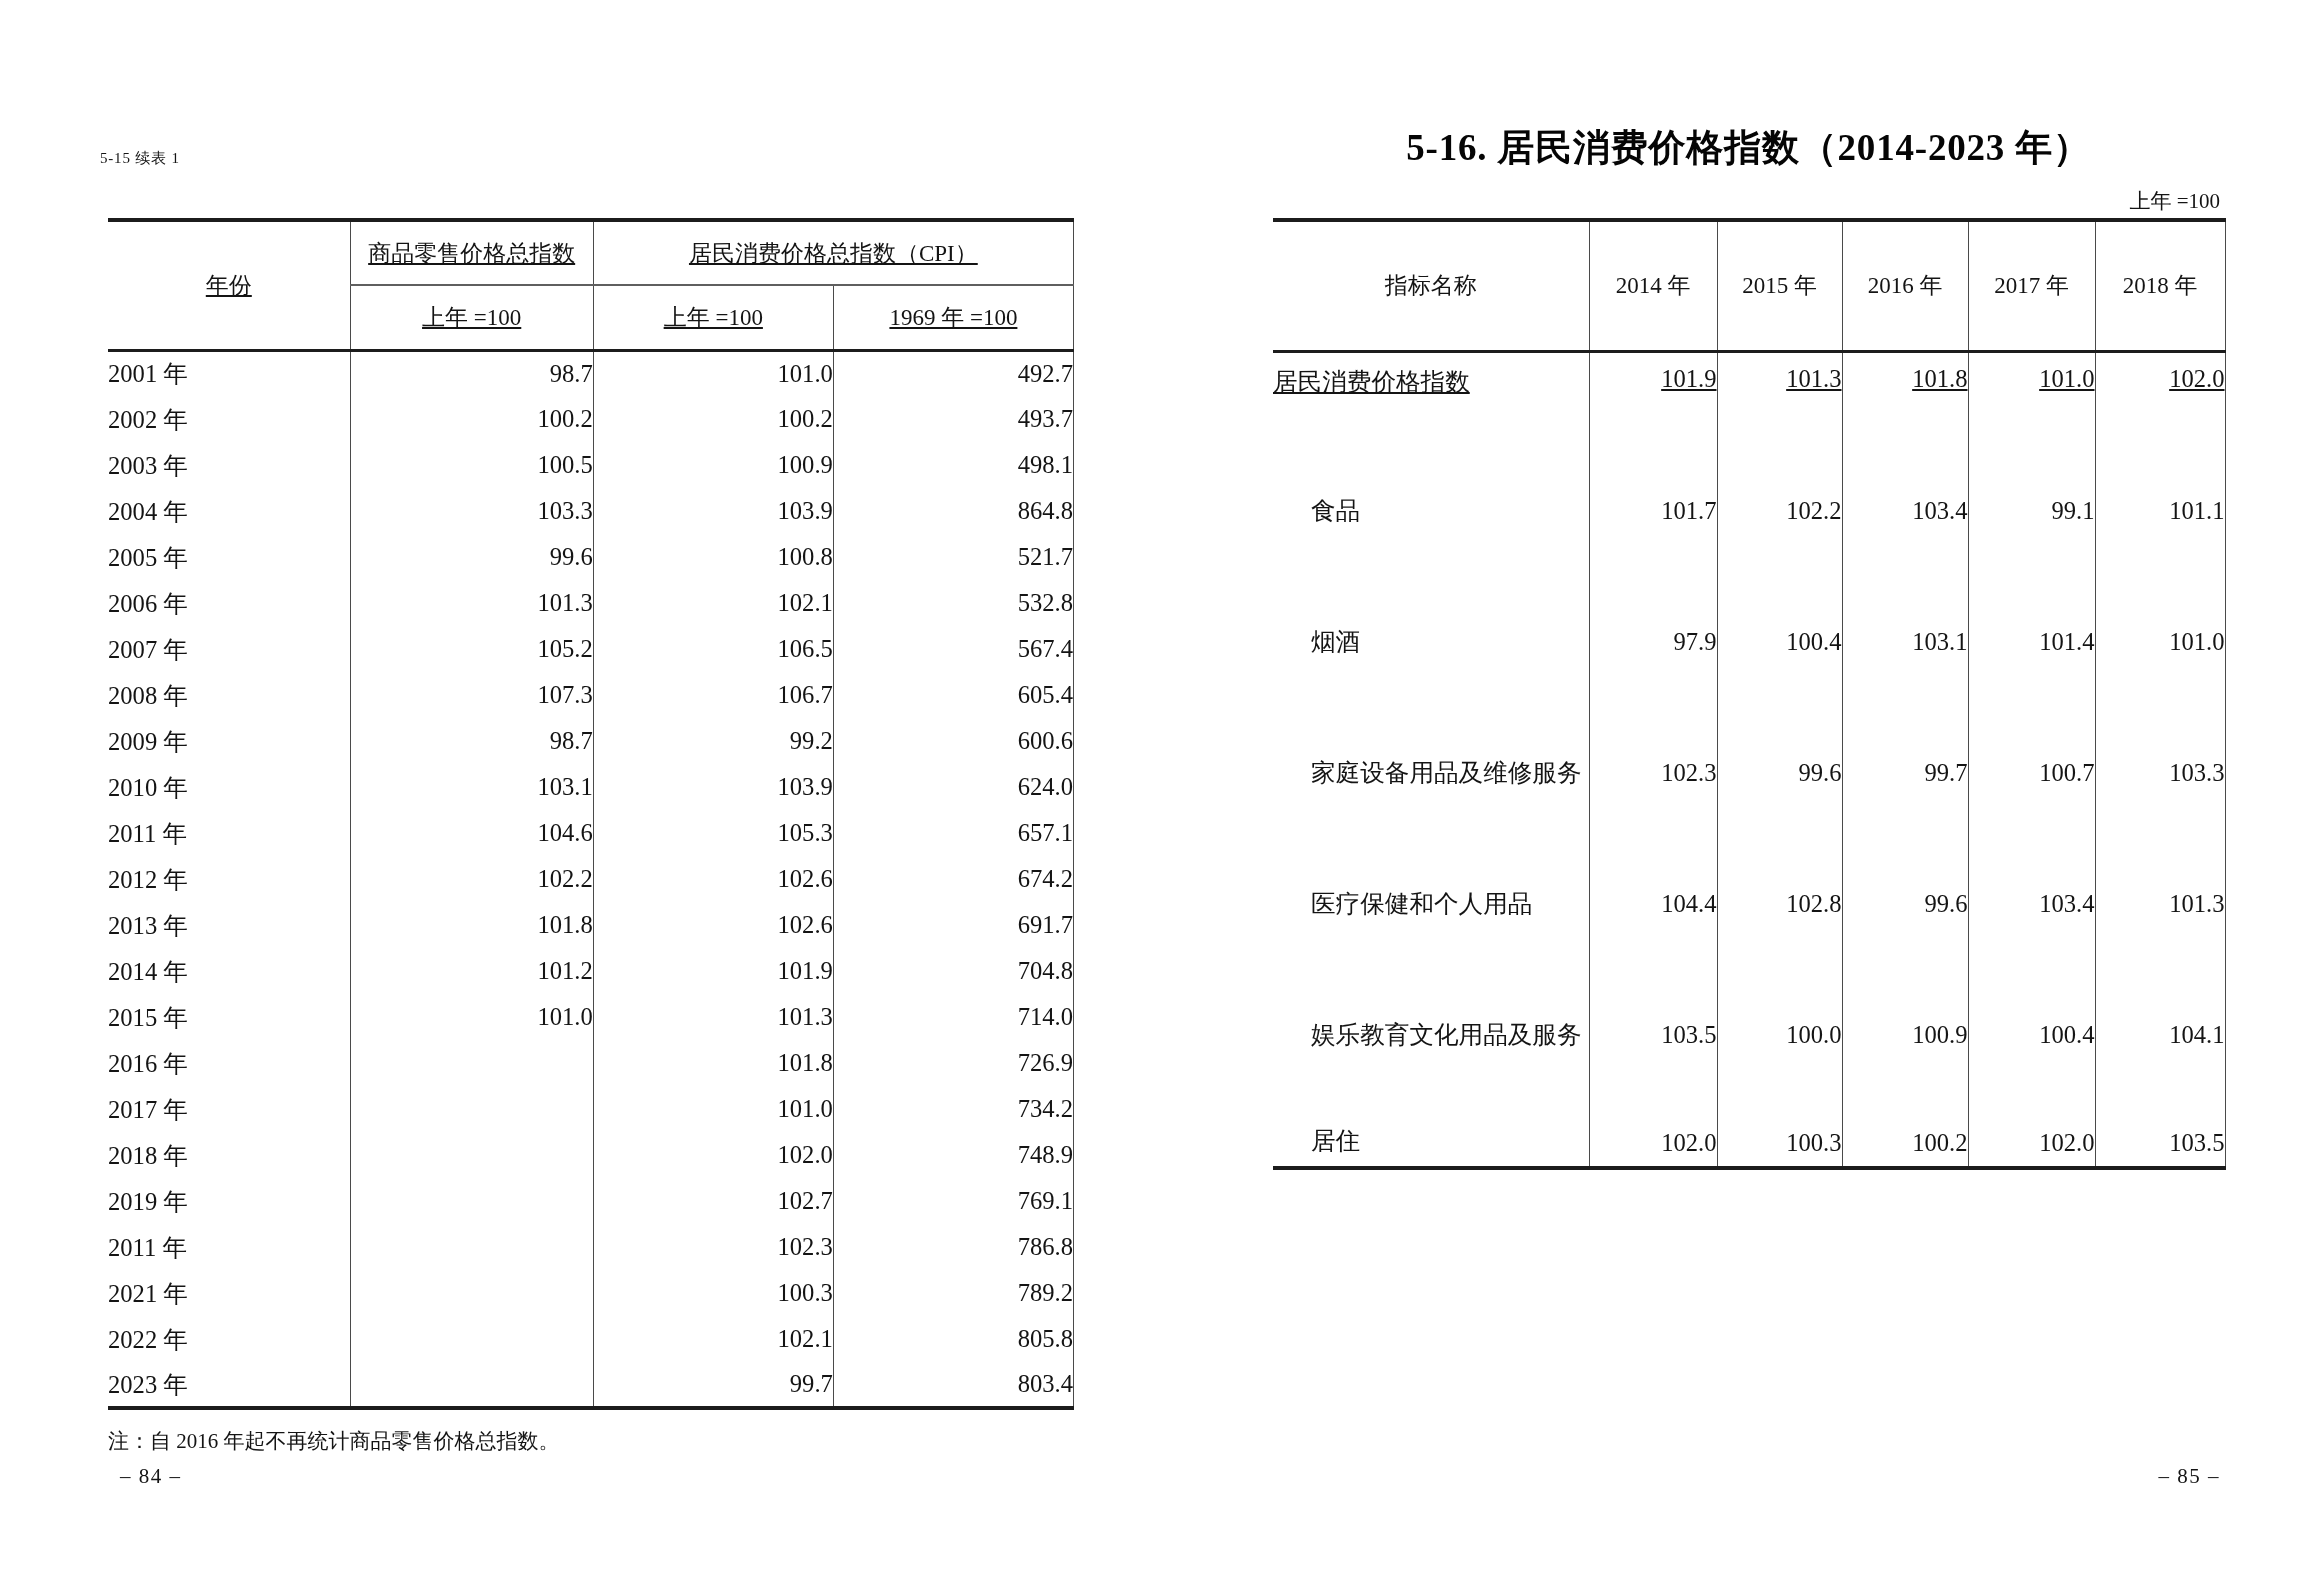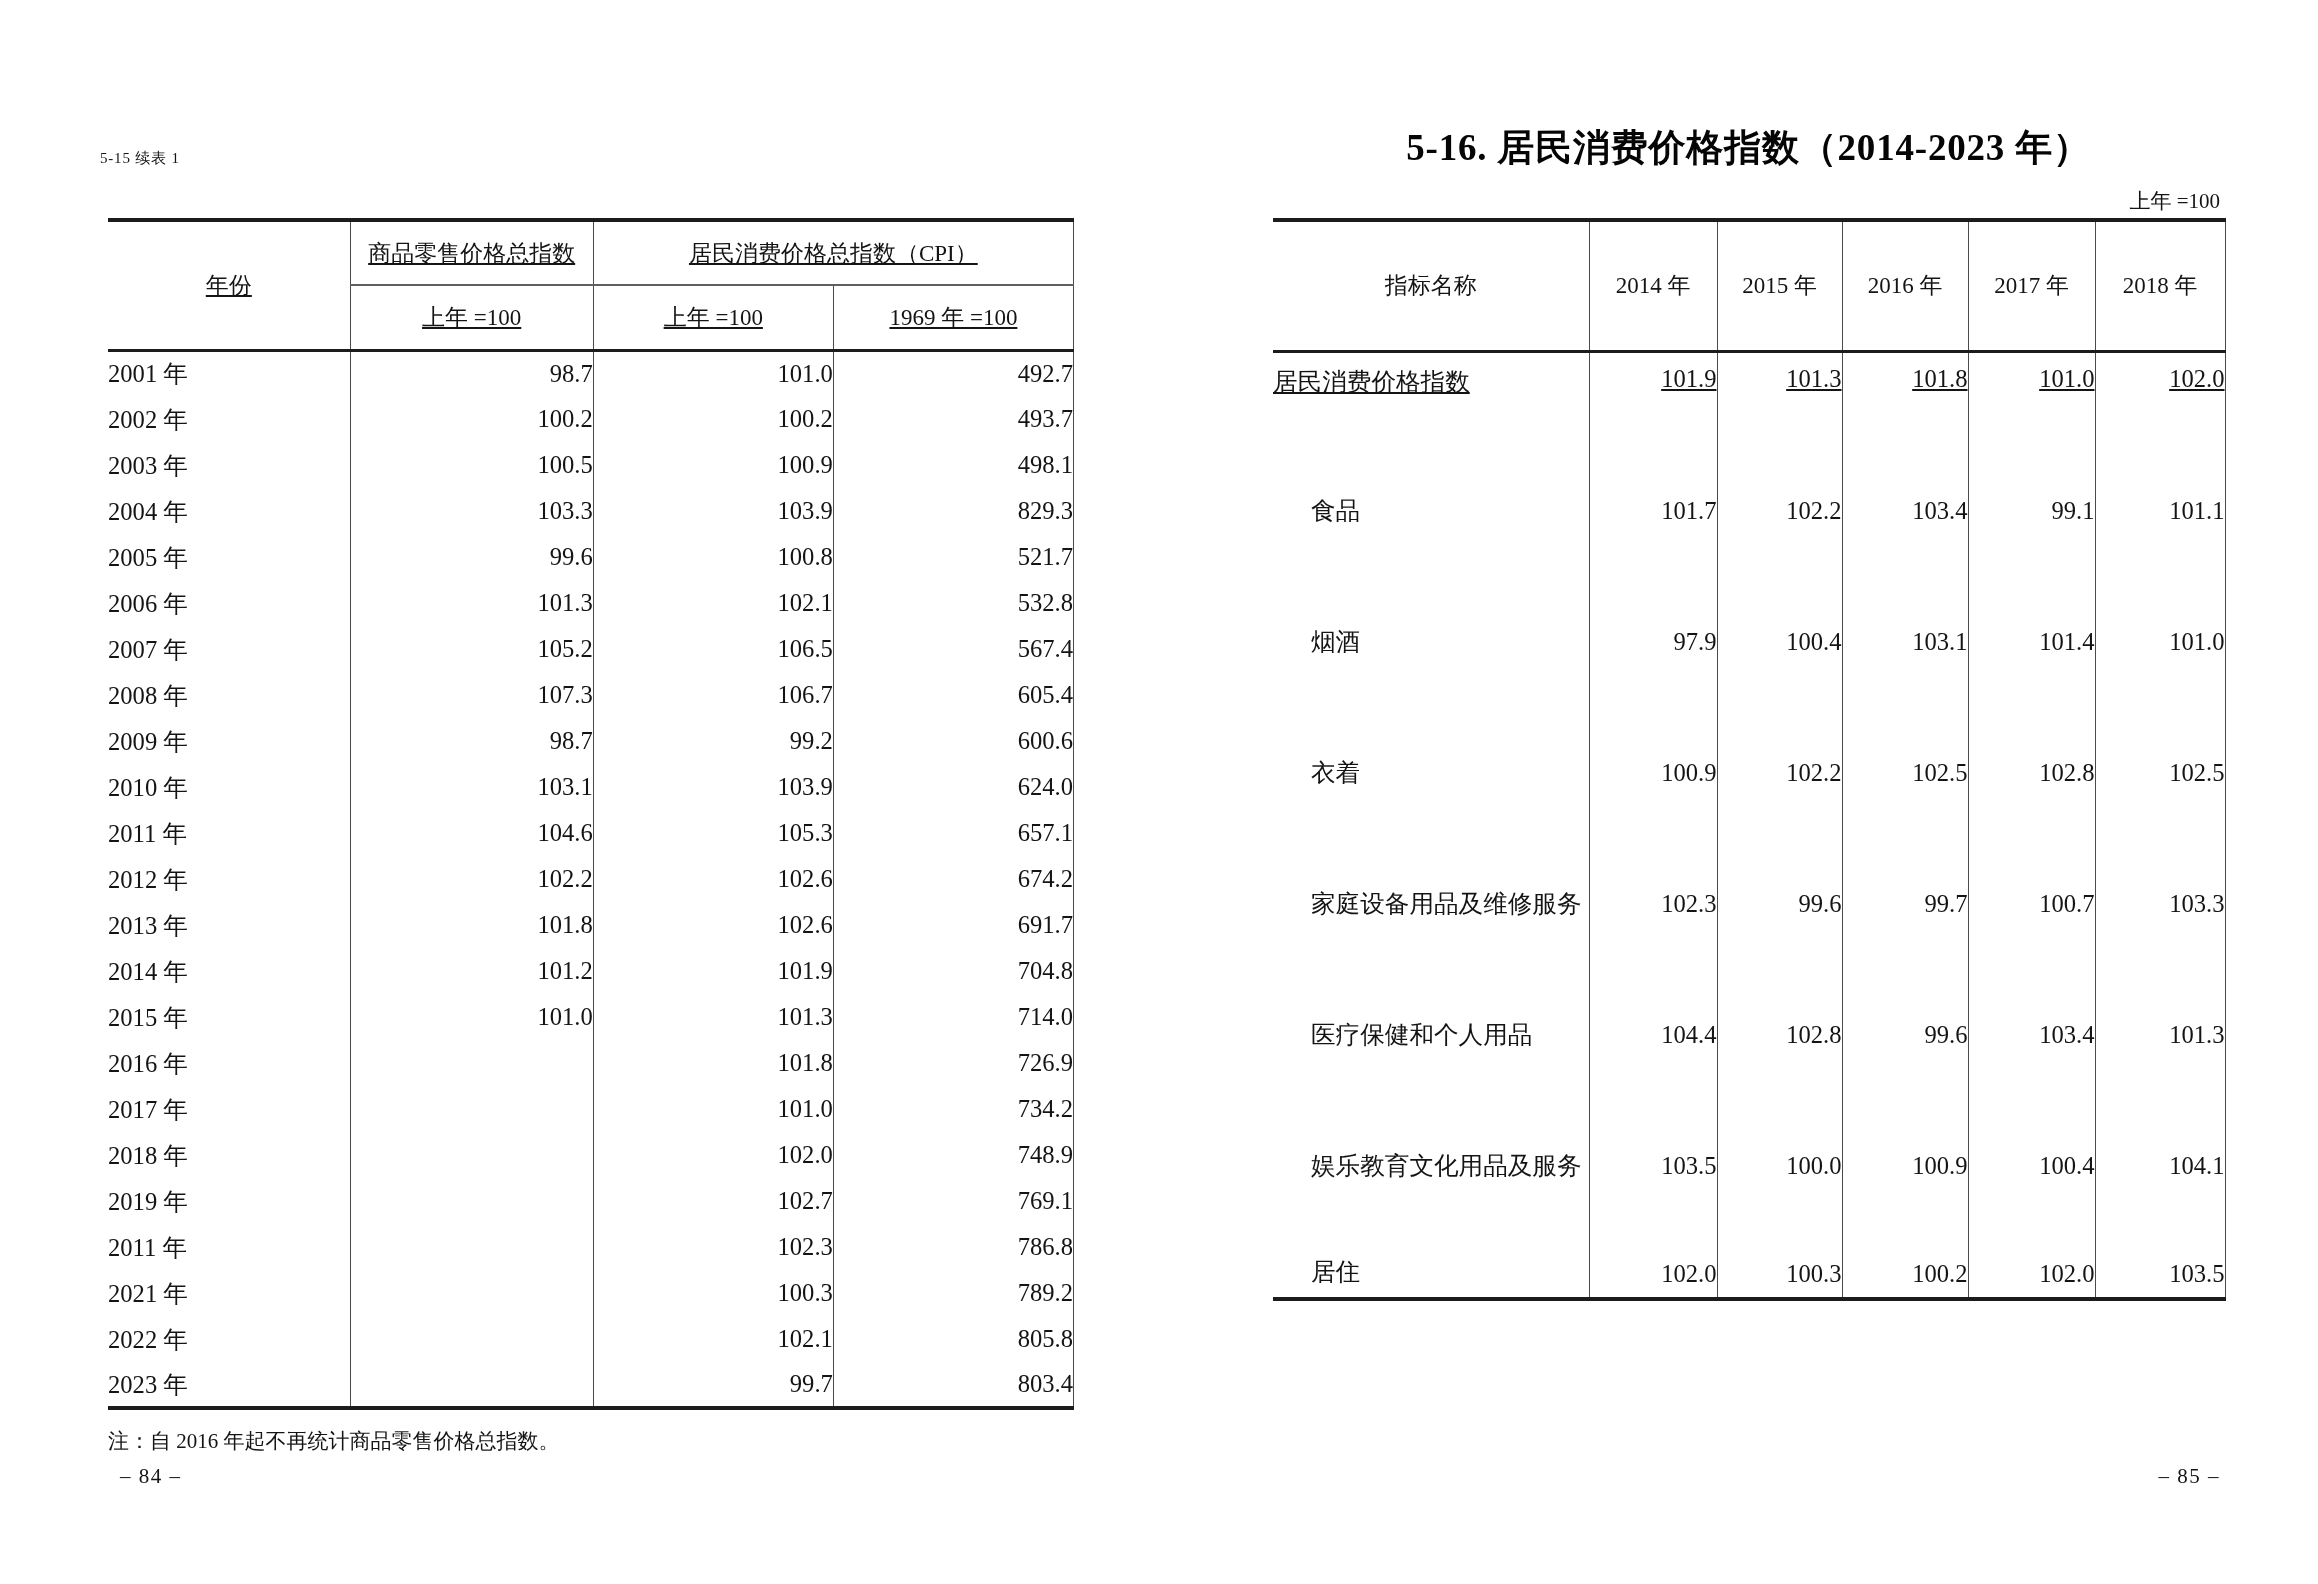--- a/index.html
+++ b/index.html
@@ -106,21 +106,21 @@
       <tr>
         <td class="c-year">2003 年</td>
         <td class="num bl">100.5</td>
         <td class="num bl">100.9</td>
         <td class="num bl br">498.1</td>
       </tr>
       <tr>
         <td class="c-year">2004 年</td>
         <td class="num bl">103.3</td>
         <td class="num bl">103.9</td>
-        <td class="num bl br">829.3</td>
+        <td class="num bl br">864.8</td>
       </tr>
       <tr>
         <td class="c-year">2005 年</td>
         <td class="num bl">99.6</td>
         <td class="num bl">100.8</td>
         <td class="num bl br">521.7</td>
       </tr>
       <tr>
         <td class="c-year">2006 年</td>
         <td class="num bl">101.3</td>
@@ -276,28 +276,20 @@
       </tr>
       <tr class="r-mid">
         <td class="c-ind indent">烟酒</td>
         <td class="num bl">97.9</td>
         <td class="num bl">100.4</td>
         <td class="num bl">103.1</td>
         <td class="num bl">101.4</td>
         <td class="num bl br">101.0</td>
       </tr>
       <tr class="r-mid">
-        <td class="c-ind indent">衣着</td>
-        <td class="num bl">100.9</td>
-        <td class="num bl">102.2</td>
-        <td class="num bl">102.5</td>
-        <td class="num bl">102.8</td>
-        <td class="num bl br">102.5</td>
-      </tr>
-      <tr class="r-mid">
         <td class="c-ind indent">家庭设备用品及维修服务</td>
         <td class="num bl">102.3</td>
         <td class="num bl">99.6</td>
         <td class="num bl">99.7</td>
         <td class="num bl">100.7</td>
         <td class="num bl br">103.3</td>
       </tr>
       <tr class="r-mid">
         <td class="c-ind indent">医疗保健和个人用品</td>
         <td class="num bl">104.4</td>

